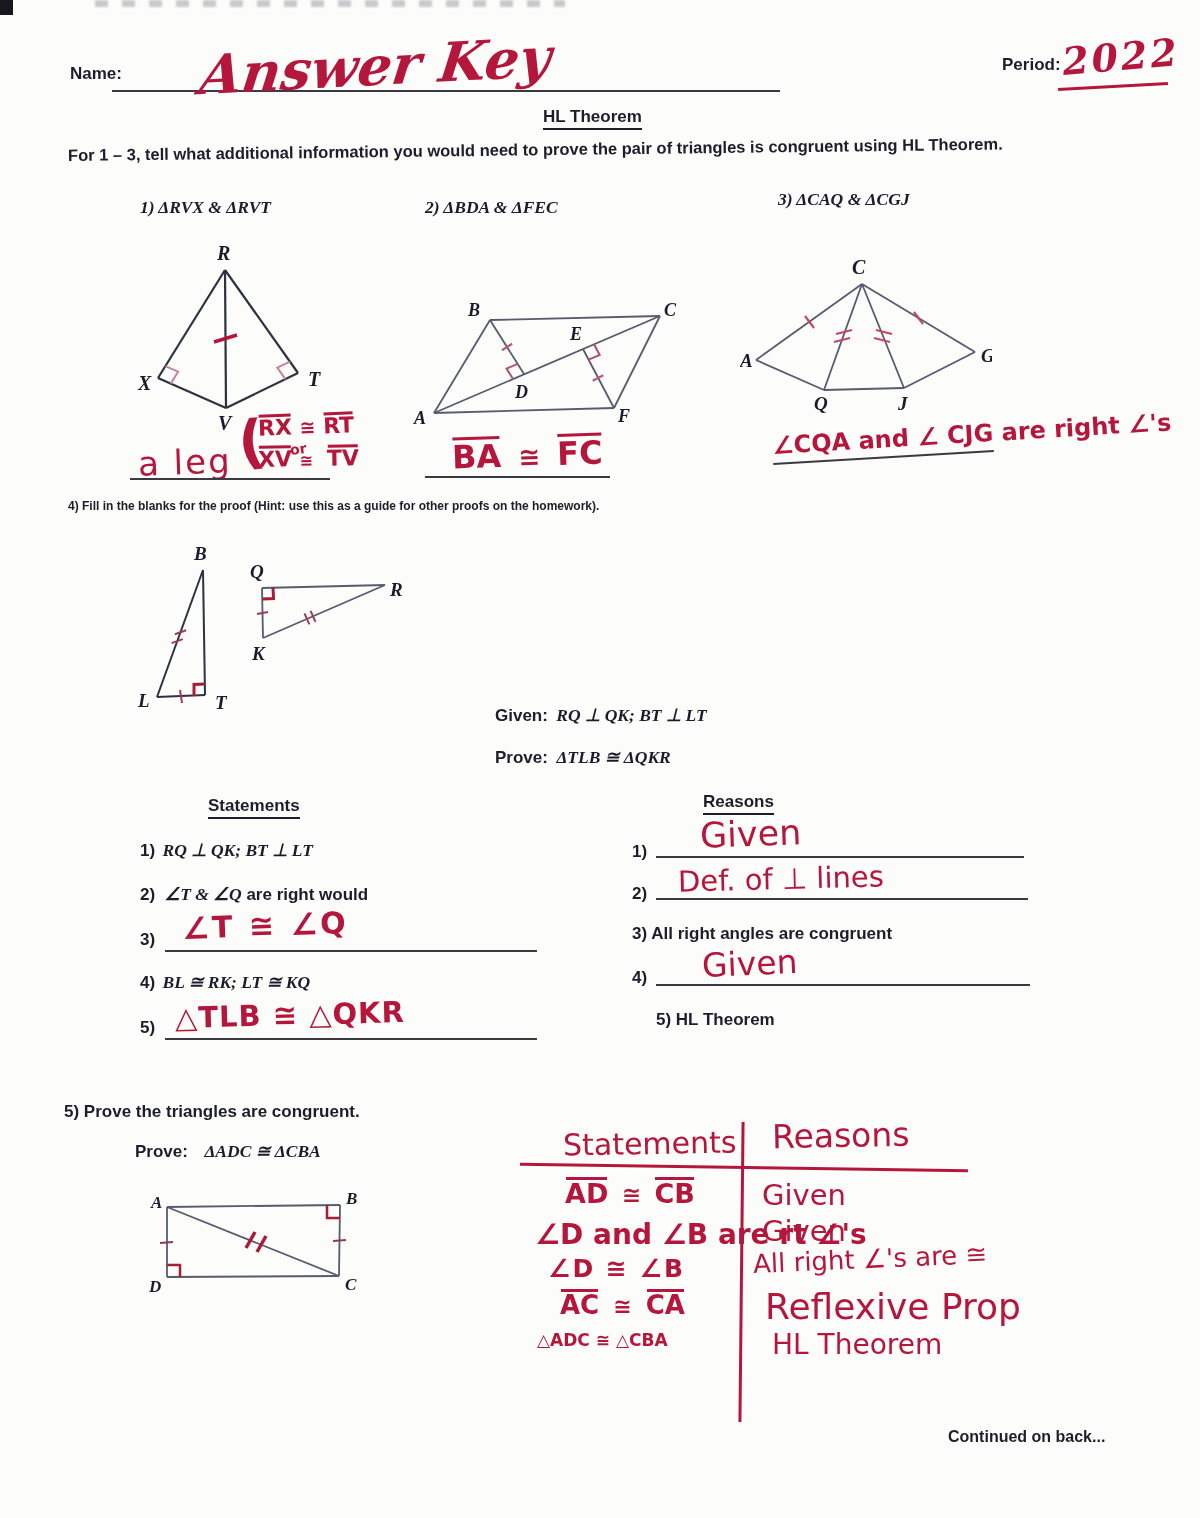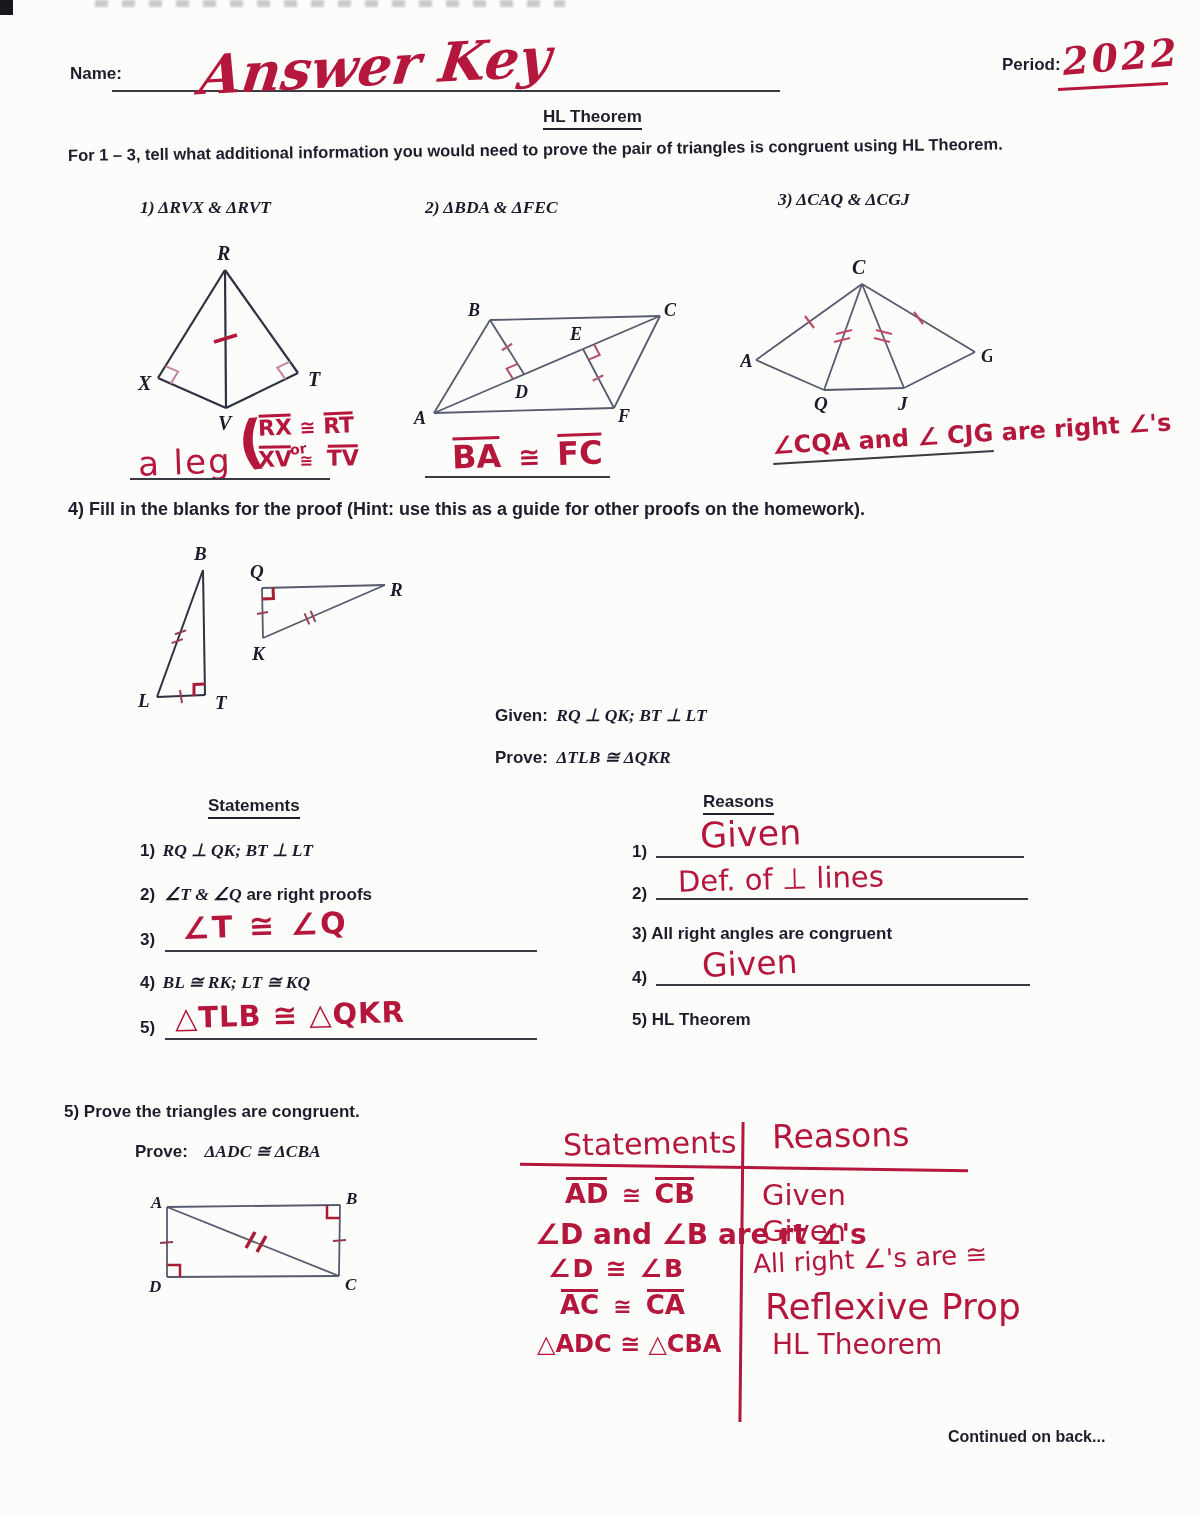--- a/index.html
+++ b/index.html
@@ -126,21 +126,21 @@
   <text x="0" y="115" font-size="19">A</text>
   <text x="74" y="158" font-size="19">Q</text>
   <text x="158" y="158" font-size="19">J</text>
   <text x="241" y="110" font-size="19">G</text>
 </svg>
 
 <div class="abs hand" style="left:773px;top:432px;font-size:24px;font-weight:bold;white-space:nowrap;transform:rotate(-3.4deg);transform-origin:left bottom;">
   <span style="border-bottom:2.5px solid #3a3a42;padding-bottom:3px;">∠CQA and ∠ CJG</span><span> are right ∠'s</span>
 </div>
 
-<span class="abs print" style="left:68px;top:499px;width:980px;font-size:18px;">4) Fill in the blanks for the proof (Hint: use this as a guide for other proofs on the homework).</span>
+<span class="abs print" style="left:68px;top:499px;width:980px;font-size:12px;">4) Fill in the blanks for the proof (Hint: use this as a guide for other proofs on the homework).</span>
 
 <svg class="abs" style="left:130px;top:540px;" width="320" height="185" viewBox="0 0 320 185">
   <g stroke="#2e3140" stroke-width="2" fill="none">
     <line x1="73" y1="30" x2="75" y2="155"></line>
     <line x1="75" y1="155" x2="27" y2="157"></line>
     <line x1="27" y1="157" x2="73" y2="30"></line>
   </g>
   <g stroke="#9c3d56" stroke-width="2">
     <line x1="41.6" y1="103.1" x2="52.8" y2="99.1"></line>
     <line x1="44.9" y1="94.2" x2="56.1" y2="90.2"></line>
@@ -177,21 +177,21 @@
 </div>
 
 <span class="abs print" style="left:208px;top:796px;border-bottom:2px solid #1d1d2b;padding-bottom:1px;">Statements</span>
 
 <div class="abs" style="left:140px;top:840px;">
   <span class="print">1)</span>
   <span class="math" style="margin-left:3px;">RQ ⊥ QK;  BT ⊥ LT</span>
 </div>
 <div class="abs" style="left:140px;top:884px;">
   <span class="print">2)</span>
-  <span class="math" style="margin-left:5px;text-align:right;">∠T &amp; ∠Q</span><span class="print"> are right proofs</span>
+  <span class="math" style="margin-left:5px;text-align:right;">∠T &amp; ∠Q</span><span class="print"> are right would</span>
 </div>
 <span class="abs print" style="left:140px;top:930px;">3)</span>
 <span class="abs hand" style="left:182px;top:908px;font-size:30px;font-weight:bold;letter-spacing:3px;transform:rotate(-2deg);">∠T ≅ ∠Q</span>
 <div class="rule" style="left:165px;top:950px;width:372px;"></div>
 <div class="abs" style="left:140px;top:972px;">
   <span class="print">4)</span>
   <span class="math" style="margin-left:3px;">BL ≅ RK;  LT ≅ KQ</span>
 </div>
 <span class="abs print" style="left:140px;top:1018px;">5)</span>
 <span class="abs hand" style="left:175px;top:998px;font-size:29px;font-weight:bold;letter-spacing:1px;transform:rotate(-1.5deg);">△TLB ≅ △QKR</span>
@@ -206,21 +206,21 @@
 <span class="abs print" style="left:632px;top:884px;">2)</span>
 <span class="abs hand" style="left:678px;top:862px;font-size:29px;transform:rotate(-1.5deg);">Def. of ⊥ lines</span>
 <div class="rule" style="left:656px;top:898px;width:372px;"></div>
 
 <span class="abs print" style="left:632px;top:924px;">3) All right angles are congruent</span>
 
 <span class="abs print" style="left:632px;top:968px;">4)</span>
 <span class="abs hand" style="left:702px;top:944px;font-size:33px;transform:rotate(-2.5deg);">Given</span>
 <div class="rule" style="left:656px;top:984px;width:374px;"></div>
 
-<span class="abs print" style="left:632px;top:1010px;">5) HL Theorem</span>
+<span class="abs print" style="left:656px;top:1010px;">5) HL Theorem</span>
 
 <span class="abs print" style="left:64px;top:1102px;">5) Prove the triangles are congruent.</span>
 <div class="abs" style="left:135px;top:1141px;">
   <span class="print">Prove:</span>
   <span class="math" style="margin-left:12px;">ΔADC ≅ ΔCBA</span>
 </div>
 
 <svg class="abs" style="left:145px;top:1190px;" width="220" height="112" viewBox="0 0 220 112">
   <g stroke="#565b6f" stroke-width="1.8" fill="none">
     <line x1="22" y1="17" x2="195" y2="15"></line>
@@ -263,16 +263,16 @@
 <span class="abs hand" style="left:548px;top:1254px;font-size:25px;font-weight:bold;letter-spacing:2px;">∠D ≅ ∠B</span>
 <span class="abs hand" style="left:753px;top:1244px;font-size:26px;white-space:nowrap;transform:rotate(-2.5deg);">All right ∠'s are ≅</span>
 
 <div class="abs hand" style="left:560px;top:1290px;font-size:26px;font-weight:bold;">
   <span class="bar">AC</span>
   <span style="font-size:22px;margin:0 5px;">≅</span>
   <span class="bar">CA</span>
 </div>
 <span class="abs hand" style="left:765px;top:1286px;font-size:36px;white-space:nowrap;">Reflexive Prop</span>
 
-<span class="abs hand" style="left:537px;top:1330px;font-size:24px;font-weight:bold;white-space:nowrap;">△ADC ≅ △CBA</span>
+<span class="abs hand" style="left:537px;top:1330px;font-size:17px;font-weight:bold;white-space:nowrap;">△ADC ≅ △CBA</span>
 <span class="abs hand" style="left:772px;top:1328px;font-size:28px;white-space:nowrap;">HL Theorem</span>
 
 <span class="abs print" style="left:948px;top:1428px;font-size:16px;">Continued on back...</span>
 
 </body></html>

